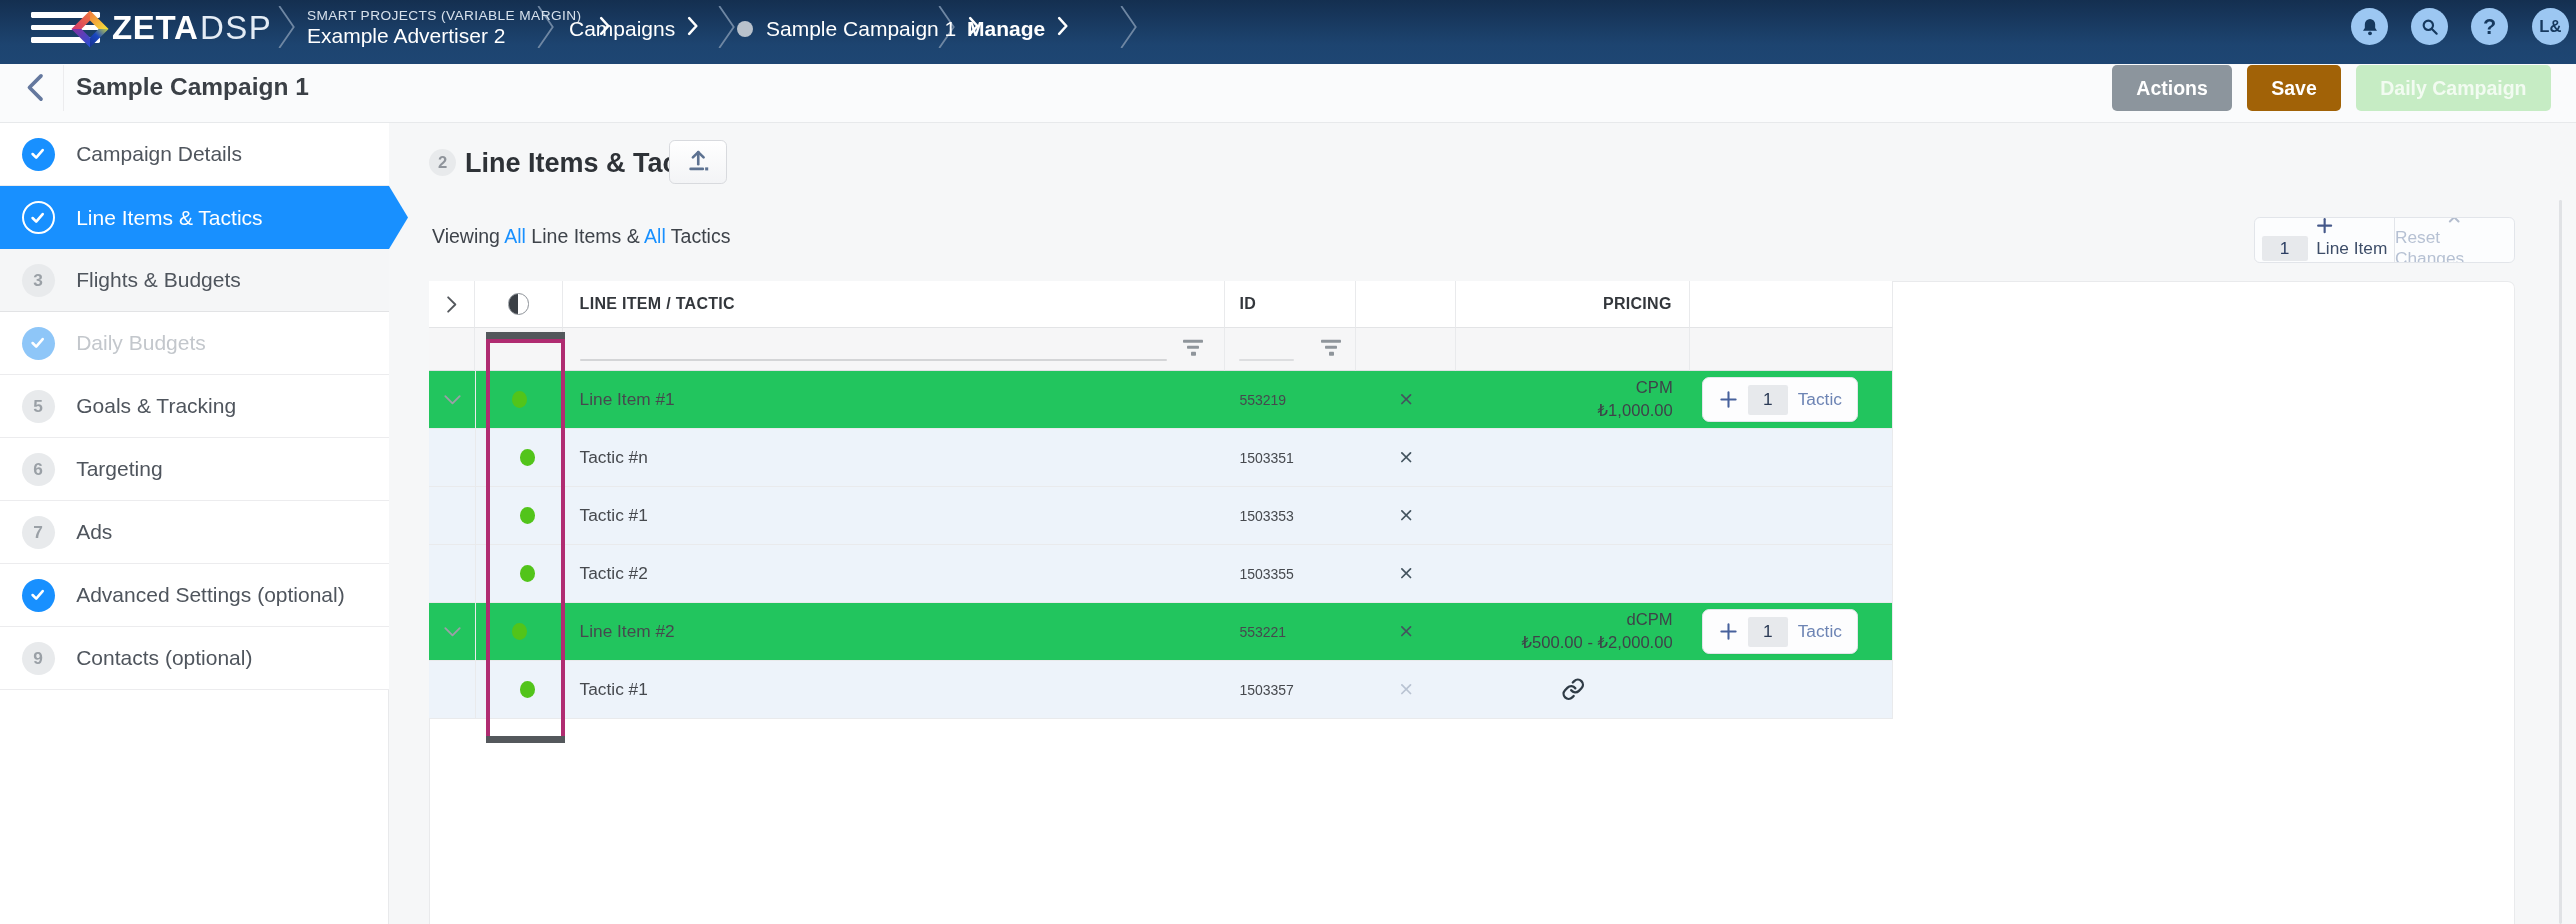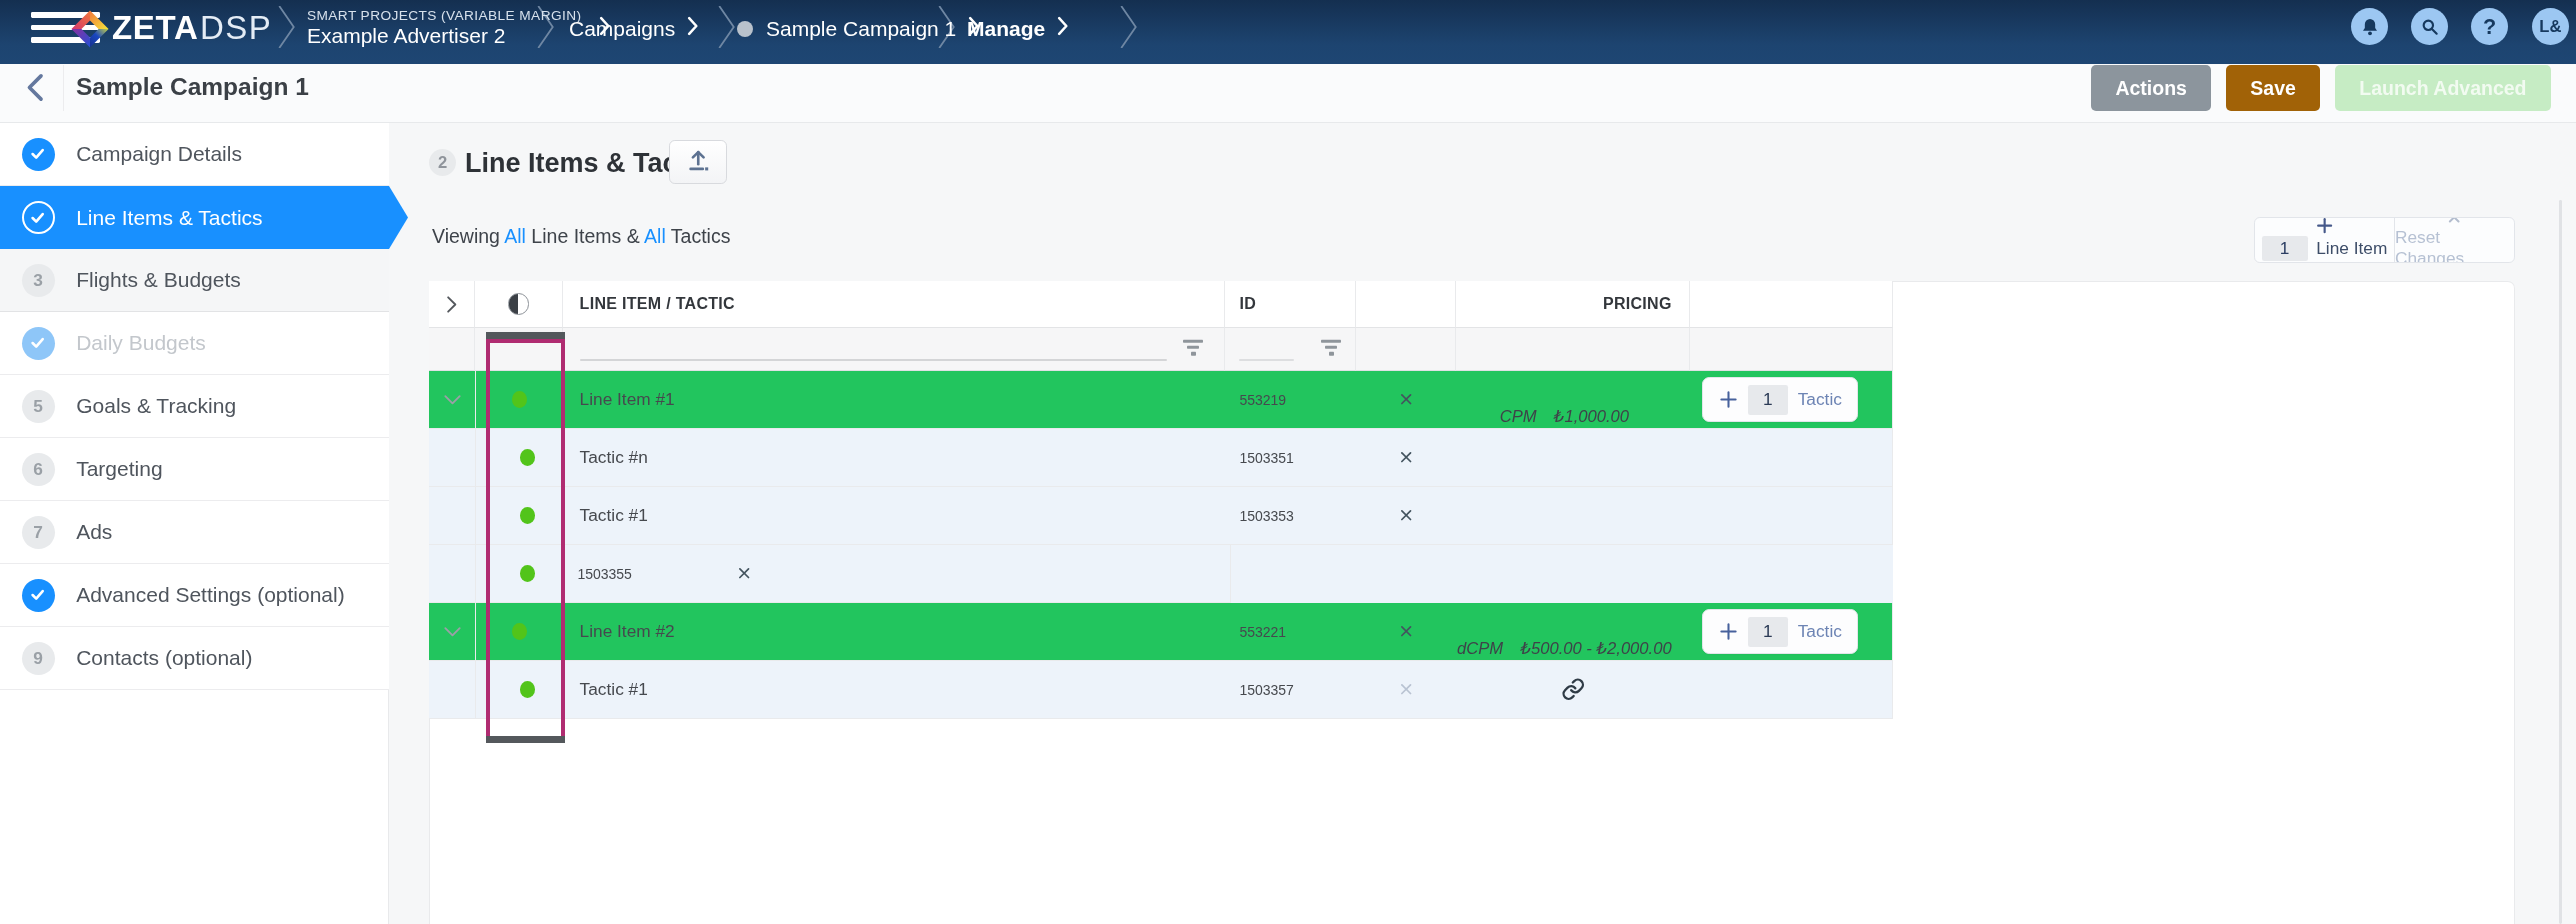--- a/index.html
+++ b/index.html
@@ -119,21 +119,21 @@
   .drow { height:58px; background:#22c55e; }
   .drow .tcell { border-bottom:0.7px solid #e9eaec; display:flex; align-items:center; }
   .drow.tactic { background:#edf3fa; }
   .drow .c-status { border-left:0.7px solid #e9eaec; border-right:0.7px solid #e9eaec; justify-content:center; }
   .drow .c-tactic { border-right:0.7px solid #e9eaec; }
   .dot { width:15px; height:16.6px; border-radius:50%; background:#52c41a; }
   .drow.tactic .dot { transform:translateX(8px); }
   .row-name { margin-left:16.6px; font-size:17.3px; color:#46494e; }
   .row-id { margin-left:14.4px; font-size:14px; color:#46494e; }
   .x-btn { margin:0 auto; cursor:pointer; line-height:0; }
-  .pricing-cell { flex-direction:row; align-items:flex-end !important; justify-content:center;font-style:italic; }
+  .pricing-cell { flex-direction:column; align-items:flex-end !important; justify-content:center; }
   .pricing-line { font-size:16.6px; color:#3e4349; line-height:22.3px; margin-right:17.3px; }
   .chain-wrap { margin:0 auto; line-height:0; cursor:pointer; }
   .tactic-btn { margin-left:12.3px; width:156px; height:45px; background:#fdfdfe; border:0.7px solid #e3e6ea;
                 border-radius:7.2px; display:flex; align-items:center; justify-content:center; gap:10px;
                 cursor:pointer; box-shadow:0 0.7px 1.4px rgba(0,0,0,.03); }
   .tactic-count { width:40px; height:30px; background:#e7e9ec; border-radius:2.2px; color:#2b3a55; font-size:17.3px;
                   display:flex; align-items:center; justify-content:center; }
   .tactic-label { font-size:17.3px; color:#6d84b4; }
   .expand-wrap { margin:0 auto; line-height:0; cursor:pointer; }
 
@@ -272,21 +272,21 @@
     <div class="back-btn">
       <svg width="19" height="29" viewBox="0 0 26 40">
           <polyline points="22,4 6,20 22,36" fill="none" stroke="#64789e" stroke-width="5" stroke-linecap="round" stroke-linejoin="round"></polyline>
         </svg>
     </div>
     <div class="toolbar-divider"></div>
     <div class="page-title">Sample Campaign 1</div>
     <div class="toolbar-buttons">
       <button class="btn btn-actions">Actions</button>
       <button class="btn btn-save">Save</button>
-      <button class="btn btn-launch">Launch Advanced</button>
+      <button class="btn btn-launch">Daily Campaign</button>
     </div>
   </div>
 
   <aside class="sidebar">
 
     <div class="side-item">
       <span class="step-ind done">
         <svg width="17.3" height="17.3" viewBox="0 0 24 24">
             <polyline points="5,12.5 10,17.5 19,7" fill="none" stroke="#fff" stroke-width="3.6" stroke-linecap="round" stroke-linejoin="round"></polyline>
           </svg>
@@ -526,20 +526,23 @@
         </div>
         <div class="tcell c-pricing"></div>
         <div class="tcell c-tactic"></div>
       </div>
 
       <div class="trow drow tactic">
         <div class="tcell c-chevron"></div>
         <div class="tcell c-status">
             <span class="dot"></span>
           </div>
+        <div class="tcell c-name">
+            <span class="row-name">Tactic #2</span>
+          </div>
         <div class="tcell c-id">
             <span class="row-id">1503355</span>
           </div>
         <div class="tcell c-x">
           <span class="x-btn">
             <svg width="14.4" height="14.4" viewBox="0 0 20 20" stroke="#44545f" stroke-width="2.4" stroke-linecap="round">
                 <line x1="4" y1="4" x2="16" y2="16"></line>
                 <line x1="16" y1="4" x2="4" y2="16"></line>
               </svg>
           </span>

